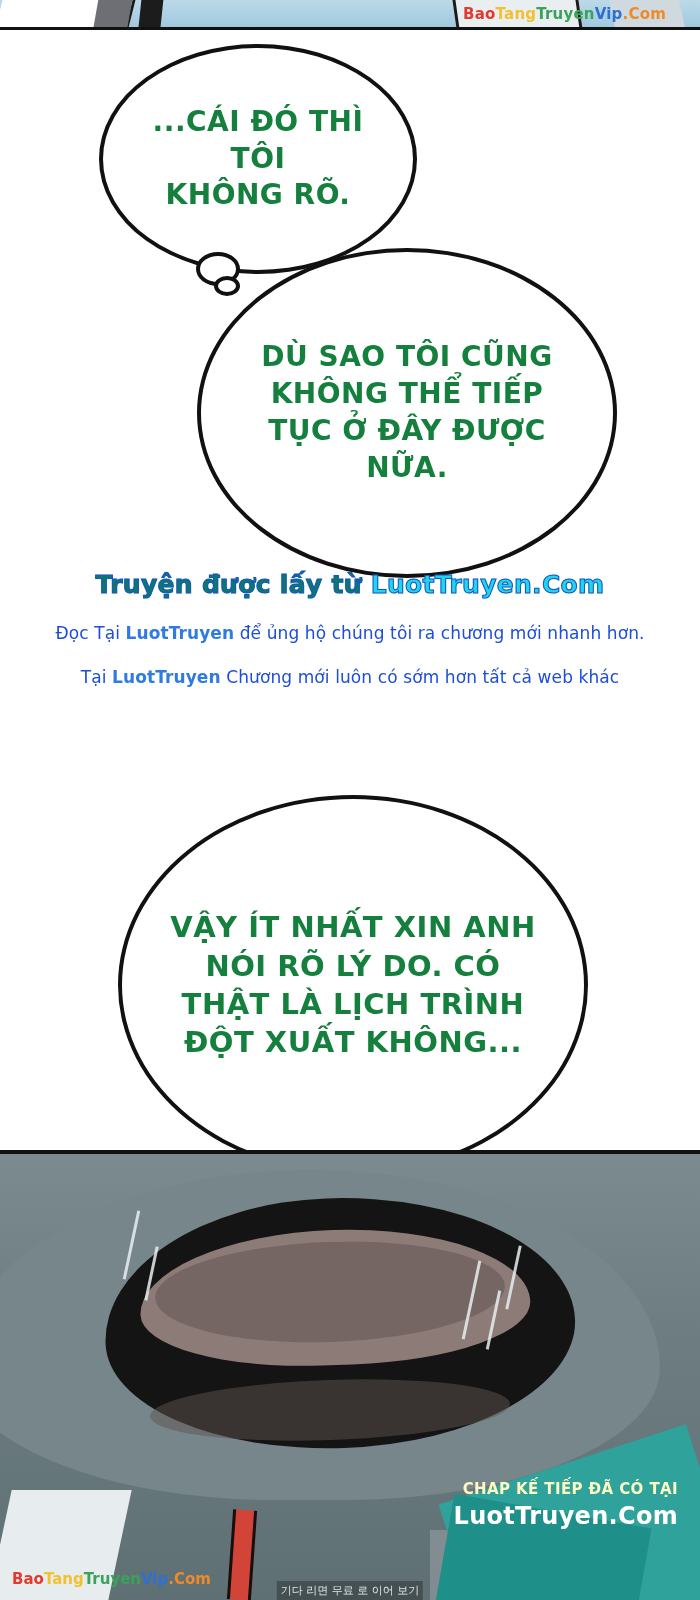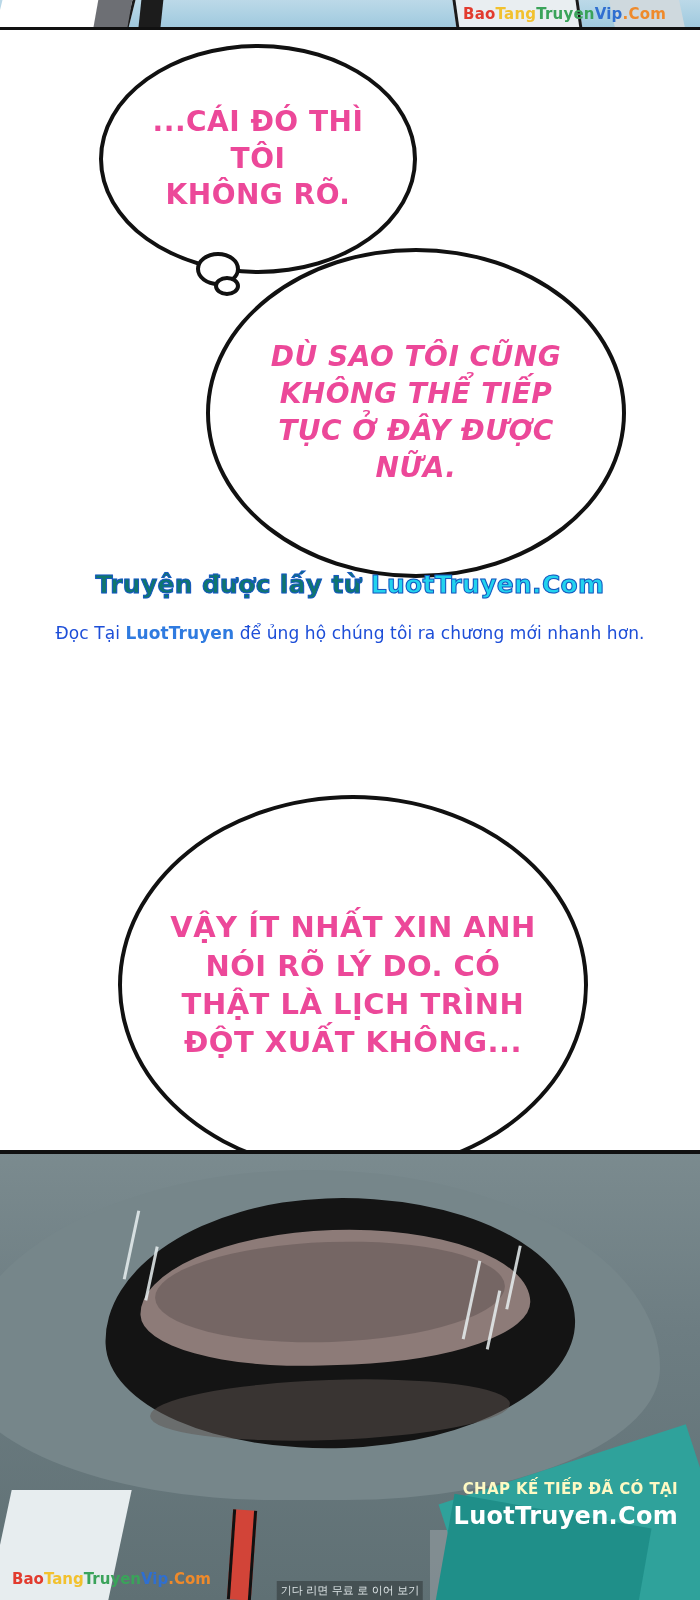--- a/index.html
+++ b/index.html
@@ -100,45 +100,44 @@
   .bubble {
     position: absolute;
     background: #ffffff;
     border: 4px solid #111111;
     border-radius: 50% / 50%;
     box-sizing: border-box;
     display: flex;
     align-items: center;
     justify-content: center;
     text-align: center;
-    color: #ec4899;
+    color: #15803d;
   }
   .bubble .txt {
     font-family: "DejaVu Sans", sans-serif;
     font-weight: 700;
     letter-spacing: 0.5px;
     line-height: 1.32;
     white-space: pre-line;
     padding: 0 18px;
   }
 
   #bubble-1 {
     left: 99px;
     top: 44px;
     width: 318px;
     height: 230px;
   }
   #bubble-1 .txt { font-size: 28px; }
 
   #bubble-2 {
-    left: 206px;
+    left: 197px;
     top: 248px;
     width: 420px;
     height: 330px;
-    font-style: italic;
   }
   #bubble-2 .txt { font-size: 28px; }
 
   #bubble-3 {
     left: 118px;
     top: 795px;
     width: 470px;
     height: 380px;
   }
   #bubble-3 .txt { font-size: 29px; }
@@ -390,20 +389,23 @@
   </div>
 
   <div class="promo">
     <div class="promo-line1">
       <span class="seg-a">Truyện được lấy từ</span>
       <span class="seg-b">LuotTruyen.Com</span>
     </div>
     <div class="promo-line2">
       <span>Đọc Tại </span><span class="brand">LuotTruyen</span><span> để ủng hộ chúng tôi ra chương mới nhanh hơn.</span>
     </div>
+    <div class="promo-line3">
+      <span>Tại </span><span class="brand">LuotTruyen</span><span> Chương mới luôn có sớm hơn tất cả web khác</span>
+    </div>
   </div>
 
   <div class="bubble" id="bubble-3">
     <div class="txt">VẬY ÍT NHẤT XIN ANH
 NÓI RÕ LÝ DO. CÓ
 THẬT LÀ LỊCH TRÌNH
 ĐỘT XUẤT KHÔNG...</div>
   </div>
 
   <div class="lower-art">

